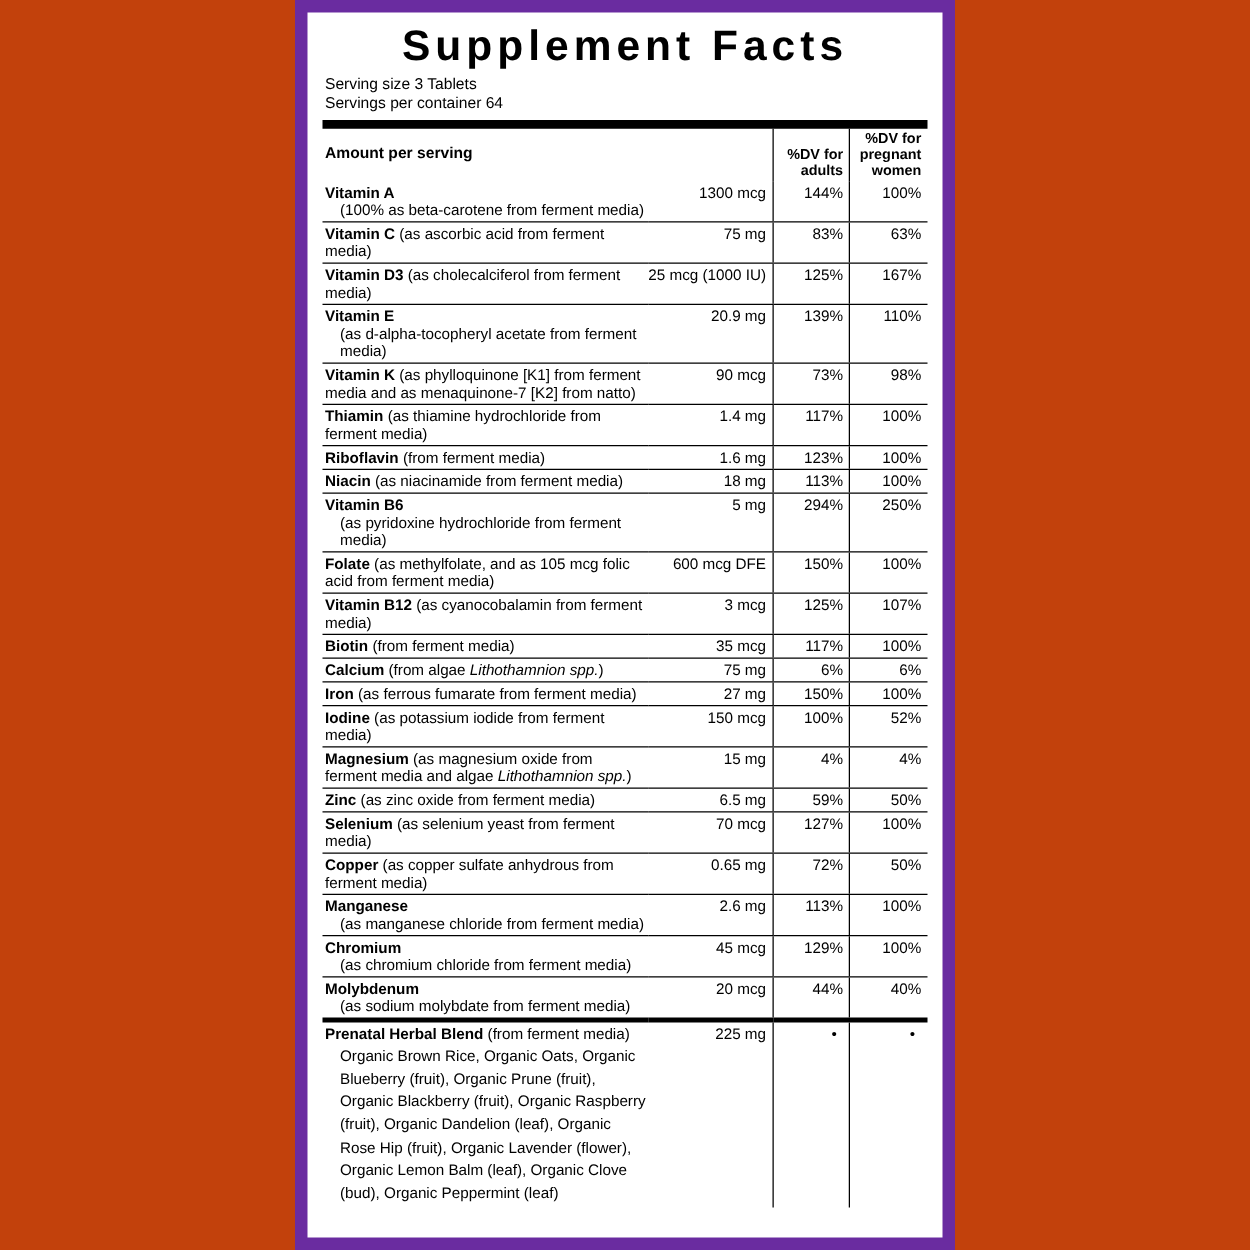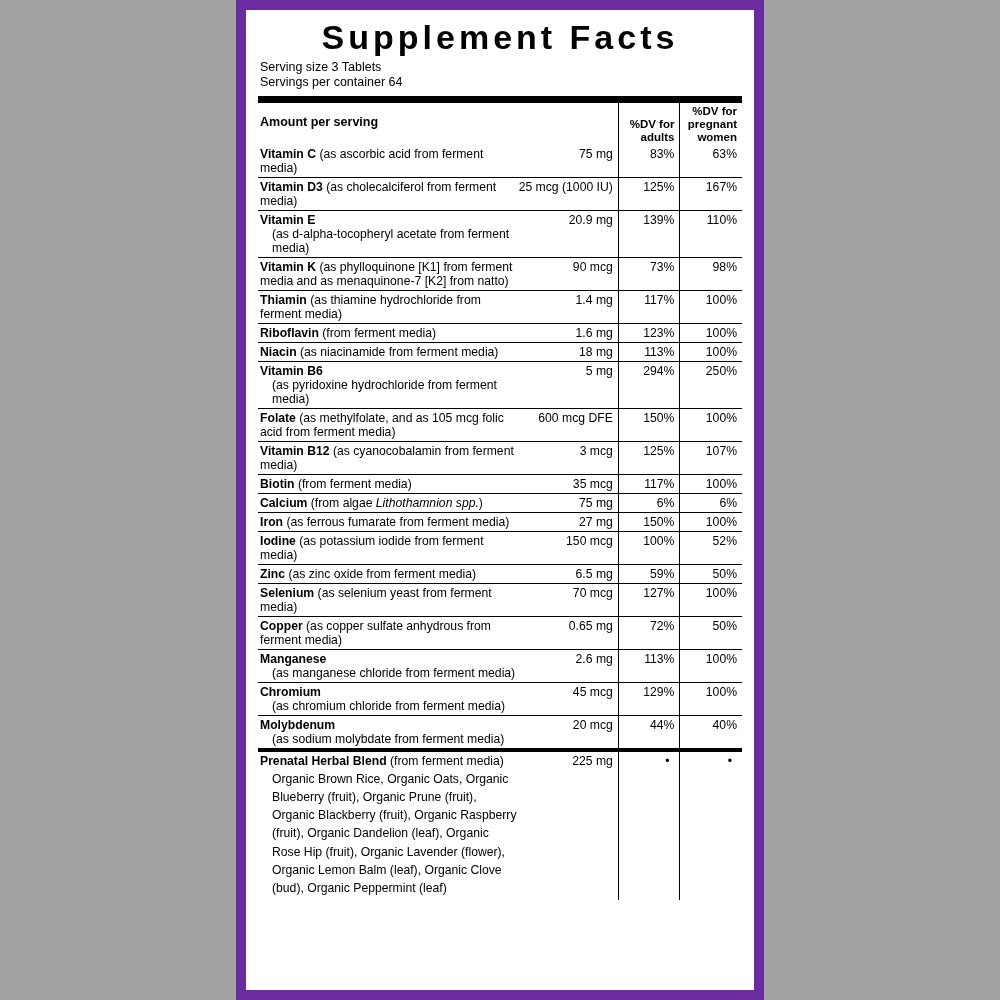--- a/index.html
+++ b/index.html
@@ -5,21 +5,21 @@
   * { box-sizing: border-box; }
   html, body {
     margin: 0; padding: 0;
     width: 1000px; height: 1000px;
     background: #ffffff;
     font-family: "Liberation Sans", sans-serif;
   }
   .page {
     position: relative;
     width: 1000px; height: 1000px;
-    background: #a3a3a3;
+    background: #c2410c;
     display: flex;
     align-items: center;
     justify-content: center;
   }
   
   .frame {
     width: 528px;
     height: 1000px;
     background: #6A2CA0;
     padding: 10px;
@@ -122,20 +122,29 @@
 
       <table class="facts">
         <tbody>
           <tr class="hdr nb">
             <td class="col-name amount-head">Amount per serving</td>
             <td class="col-amt"></td>
             <td class="col-dv1 dvhead">%DV for<br>adults</td>
             <td class="col-dv2 dvhead">%DV for<br>pregnant<br>women</td>
           </tr>
 
+          <tr class="row">
+            <td class="col-name">
+              <span class="nutrient">Vitamin A</span>
+              <span class="sub">(100% as beta-carotene from ferment media)</span>
+            </td>
+            <td class="col-amt">1300 mcg</td>
+            <td class="col-dv1">144%</td>
+            <td class="col-dv2">100%</td>
+          </tr>
 
           <tr class="row">
             <td class="col-name">
               <span class="nutrient">Vitamin C</span>
               <span class="paren">(as ascorbic acid from ferment media)</span>
             </td>
             <td class="col-amt">75 mg</td>
             <td class="col-dv1">83%</td>
             <td class="col-dv2">63%</td>
           </tr>
@@ -264,20 +273,29 @@
           <tr class="row">
             <td class="col-name">
               <span class="nutrient">Iodine</span>
               <span class="paren">(as potassium iodide from ferment media)</span>
             </td>
             <td class="col-amt">150 mcg</td>
             <td class="col-dv1">100%</td>
             <td class="col-dv2">52%</td>
           </tr>
 
+          <tr class="row">
+            <td class="col-name">
+              <span class="nutrient">Magnesium</span>
+              <span class="paren">(as magnesium oxide from ferment media and algae <span class="ital">Lithothamnion spp.</span>)</span>
+            </td>
+            <td class="col-amt">15 mg</td>
+            <td class="col-dv1">4%</td>
+            <td class="col-dv2">4%</td>
+          </tr>
 
           <tr class="row">
             <td class="col-name">
               <span class="nutrient">Zinc</span>
               <span class="paren">(as zinc oxide from ferment media)</span>
             </td>
             <td class="col-amt">6.5 mg</td>
             <td class="col-dv1">59%</td>
             <td class="col-dv2">50%</td>
           </tr>

